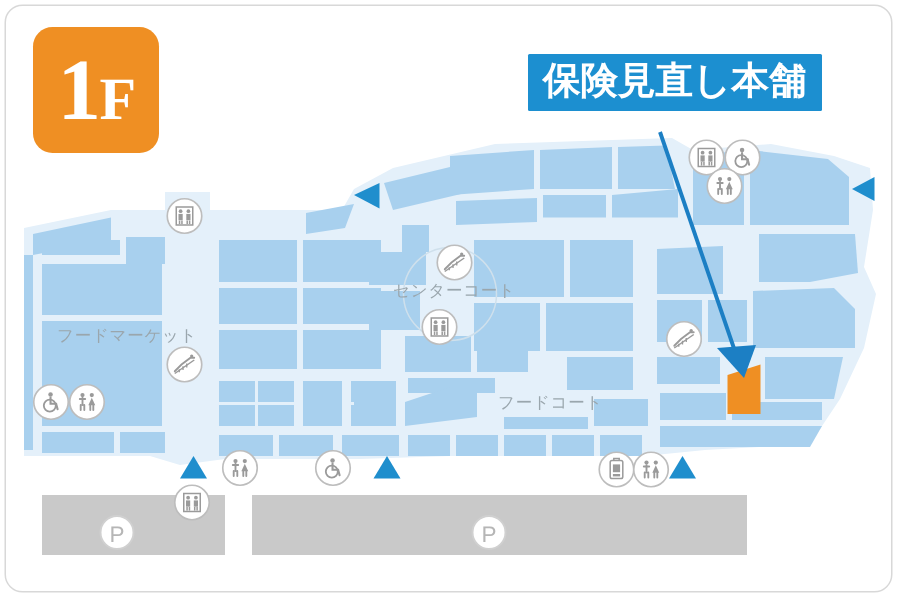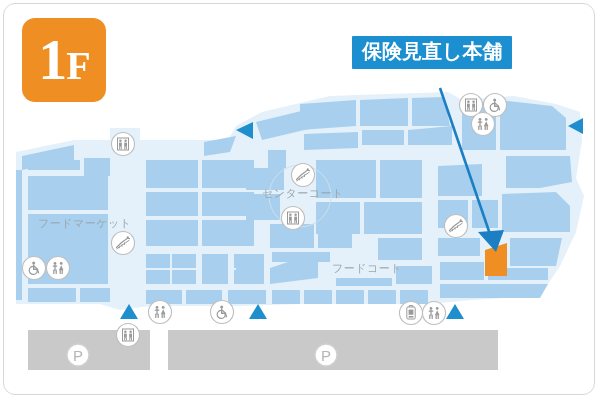--- a/index.html
+++ b/index.html
@@ -58,21 +58,21 @@
   #callout {
     position: absolute;
     left: 352px;
     top: 36px;
     background: #1c8fd0;
     padding: 5px 10px 7px 10px;
     border-radius: 1px;
   }
   #callout .txt {
     color: #ffffff;
-    font-size: 20px;
+    font-size: 25px;
     line-height: 1.05;
     font-weight: bold;
     letter-spacing: 0px;
     white-space: nowrap;
     font-family: "DejaVu Sans", "Liberation Sans", sans-serif;
   }
   
   #map {
     position: absolute;
     left: 0;

